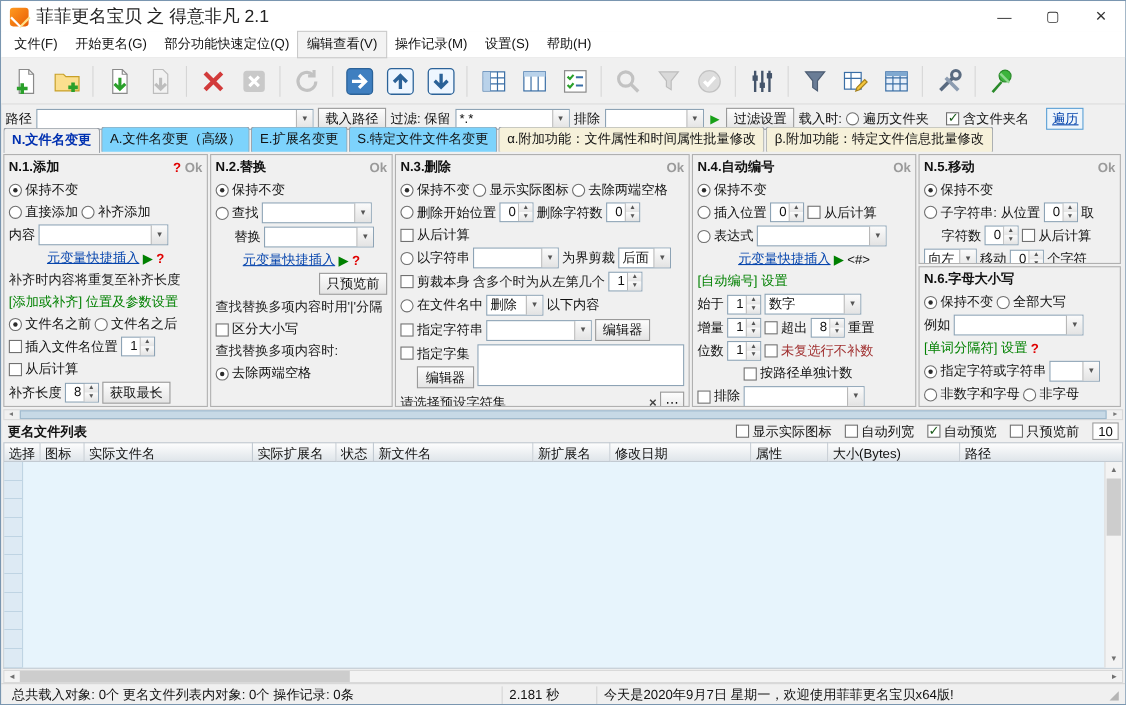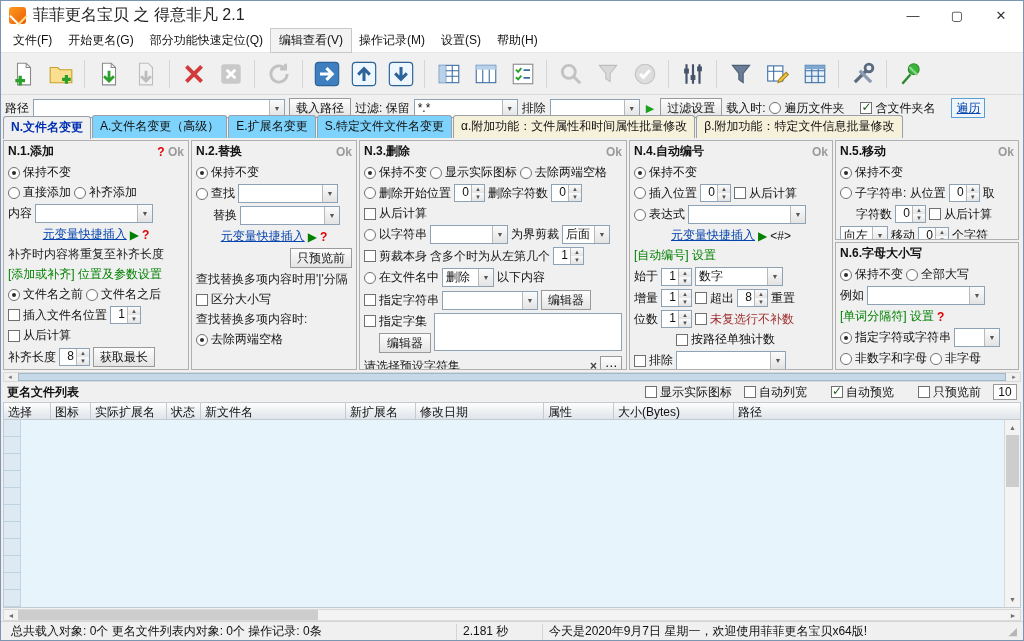--- a/index.html
+++ b/index.html
@@ -739,34 +739,35 @@
   <span class="ttl">更名文件列表</span>
   <span class="sp-fill"></span>
   <span class="r" style="margin:0">
       <span class="cb"></span>
       <span>显示实际图标</span>
     </span>
   <span class="r" style="margin:0">
       <span class="cb"></span>
       <span>自动列宽</span>
     </span>
-  <span class="r" style="margin:12px">
+  <span class="r" style="margin:0">
       <span class="cb on"></span>
       <span>自动预览</span>
     </span>
   <span class="r" style="margin:0">
       <span class="cb"></span>
       <span>只预览前</span>
     </span>
   <span class="numbox">10</span>
 </div>
 
 <div class="thead">
-  <span class="th" style="width:48px">选择</span>
+  <span class="th" style="width:34px">选择</span>
   <span class="th" style="width:40px">图标</span>
+  <span class="th" style="width:153px">实际文件名</span>
   <span class="th" style="width:76px">实际扩展名</span>
   <span class="th" style="width:34px">状态</span>
   <span class="th" style="width:145px">新文件名</span>
   <span class="th" style="width:70px">新扩展名</span>
   <span class="th" style="width:128px">修改日期</span>
   <span class="th" style="width:70px">属性</span>
   <span class="th" style="width:120px">大小(Bytes)</span>
   <span class="th flex">路径</span>
 </div>
 

